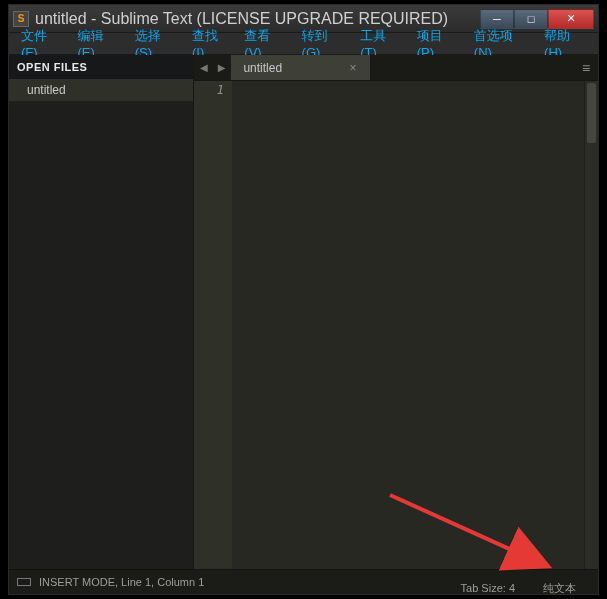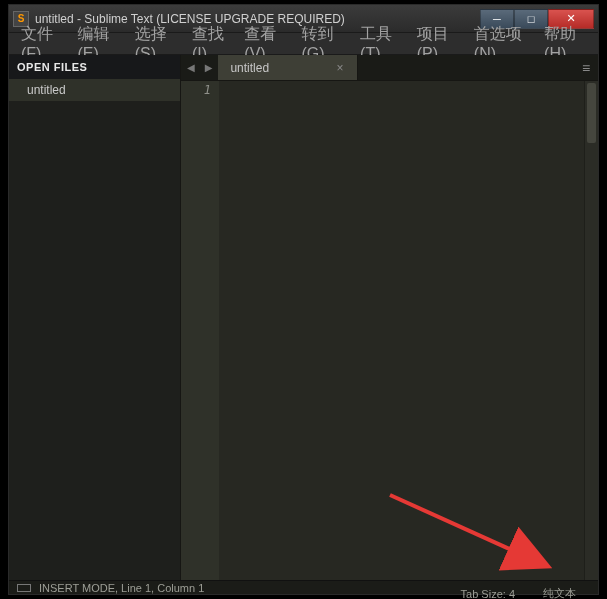--- a/index.html
+++ b/index.html
@@ -1,52 +1,52 @@
 <!DOCTYPE html>
 <html><head>
 <meta charset="utf-8">
 <style>
   * { box-sizing: border-box; margin: 0; padding: 0; user-select: none; }
   html, body { width: 607px; height: 599px; font-family: "Segoe UI", "Microsoft YaHei", Tahoma, sans-serif; font-size: 12px; background: #000; overflow: hidden; }
   .window { position: absolute; left: 8px; top: 4px; width: 591px; height: 591px; background: #272822; border: 1px solid #2a2a2a; box-shadow: 0 0 6px rgba(0,0,0,0.6); display: flex; flex-direction: column; }
   
   .titlebar { height: 28px; background: linear-gradient(to bottom, #3b3b3b, #2b2b2b); display: flex; align-items: center; padding: 0 4px; color: #cfcfcf; border-bottom: 1px solid #1a1a1a; }
   .app-icon { width: 16px; height: 16px; background: #444; border: 1px solid #666; display: flex; align-items: center; justify-content: center; color: #ff9800; font-weight: bold; font-size: 10px; margin-right: 6px; }
-  .title-text { flex: 1; font-size: 12px; color: #d0d0d0; white-space: nowrap; overflow: hidden; }
+  .title-text { flex: 1; font-size: 16px; color: #d0d0d0; white-space: nowrap; overflow: hidden; }
   .win-controls { display: flex; gap: 0; }
   .win-btn { width: 34px; height: 20px; display: flex; align-items: center; justify-content: center; color: #fff; font-size: 11px; border: 1px solid rgba(0,0,0,0.3); }
   .win-min { background: linear-gradient(to bottom,#5a6a7a,#3a4a5a); }
   .win-max { background: linear-gradient(to bottom,#5a6a7a,#3a4a5a); }
   .win-close { background: linear-gradient(to bottom,#d9534f,#b52b27); width: 46px; }
   
   .menubar { height: 22px; background: #2d2d2d; display: flex; align-items: center; padding: 0 4px; border-bottom: 1px solid #1a1a1a; }
-  .menu-item { padding: 2px 8px; color: #a3a3a3; font-size: 16px; cursor: default; }
+  .menu-item { padding: 2px 8px; color: #0ea5e9; font-size: 13px; cursor: default; }
   .menu-item u { text-decoration: underline; }
   
   .body { flex: 1; display: flex; min-height: 0; }
-  .sidebar { width: 172px; background: #1e1f1c; border-right: 1px solid #161613; display: flex; flex-direction: column; }
+  .sidebar { width: 185px; background: #1e1f1c; border-right: 1px solid #161613; display: flex; flex-direction: column; }
   .sidebar-header { background: #17181a; color: #e8e8e8; font-weight: bold; font-size: 11px; padding: 6px 8px; letter-spacing: 0.5px; }
   .sidebar-item { padding: 4px 18px; color: #c9c9c9; font-size: 12px; background: #2f3129; }
   .editor-area { flex: 1; display: flex; flex-direction: column; min-width: 0; }
   
   .tabbar { height: 26px; background: #1a1b17; display: flex; align-items: stretch; border-bottom: 1px solid #161613; position: relative; }
   .tab-nav { display: flex; align-items: center; padding: 0 6px; gap: 10px; color: #777; font-size: 10px; }
   .tab-nav span { cursor: default; }
   .tab { display: flex; align-items: center; padding: 0 12px; background: #34352d; color: #c7c7c7; font-size: 12px; border-right: 1px solid #161613; position: relative; min-width: 140px; }
   .tab.active { background: #3e3f36; }
   .tab-close { margin-left: auto; color: #888; font-size: 12px; padding: 0 2px; }
   .tabbar-menu { margin-left: auto; width: 24px; display: flex; align-items: center; justify-content: center; color: #888; font-size: 14px; }
   
   .editor { flex: 1; display: flex; background: #272822; position: relative; }
   .gutter { width: 38px; background: #2f3129; color: #8f908a; text-align: right; padding: 2px 8px 0 0; font-family: Consolas, monospace; font-size: 12px; font-style: italic; }
   .code { flex: 1; background: #272822; position: relative; }
   .scrollbar { width: 14px; background: #2b2c26; border-left: 1px solid #1e1f1a; position: relative; }
   .scrollbar-thumb { position: absolute; top: 2px; left: 2px; right: 2px; height: 60px; background: #45463e; border-radius: 2px; }
   
-  .statusbar { height: 14px; background: #1b1c18; color: #9d9e96; display: flex; align-items: center; font-size: 11px; padding: 0 8px; border-top: 1px solid #111; }
+  .statusbar { height: 25px; background: #1b1c18; color: #9d9e96; display: flex; align-items: center; font-size: 11px; padding: 0 8px; border-top: 1px solid #111; }
   .status-left { display: flex; align-items: center; gap: 8px; }
   .status-icon { width: 14px; height: 8px; border: 1px solid #777; }
   .status-spacer { flex: 1; }
   .status-item { padding: 0 14px; margin-top: 12px; }
   
   .arrow-svg { position: absolute; pointer-events: none; }
 </style>
 </head>
 <body>
 

